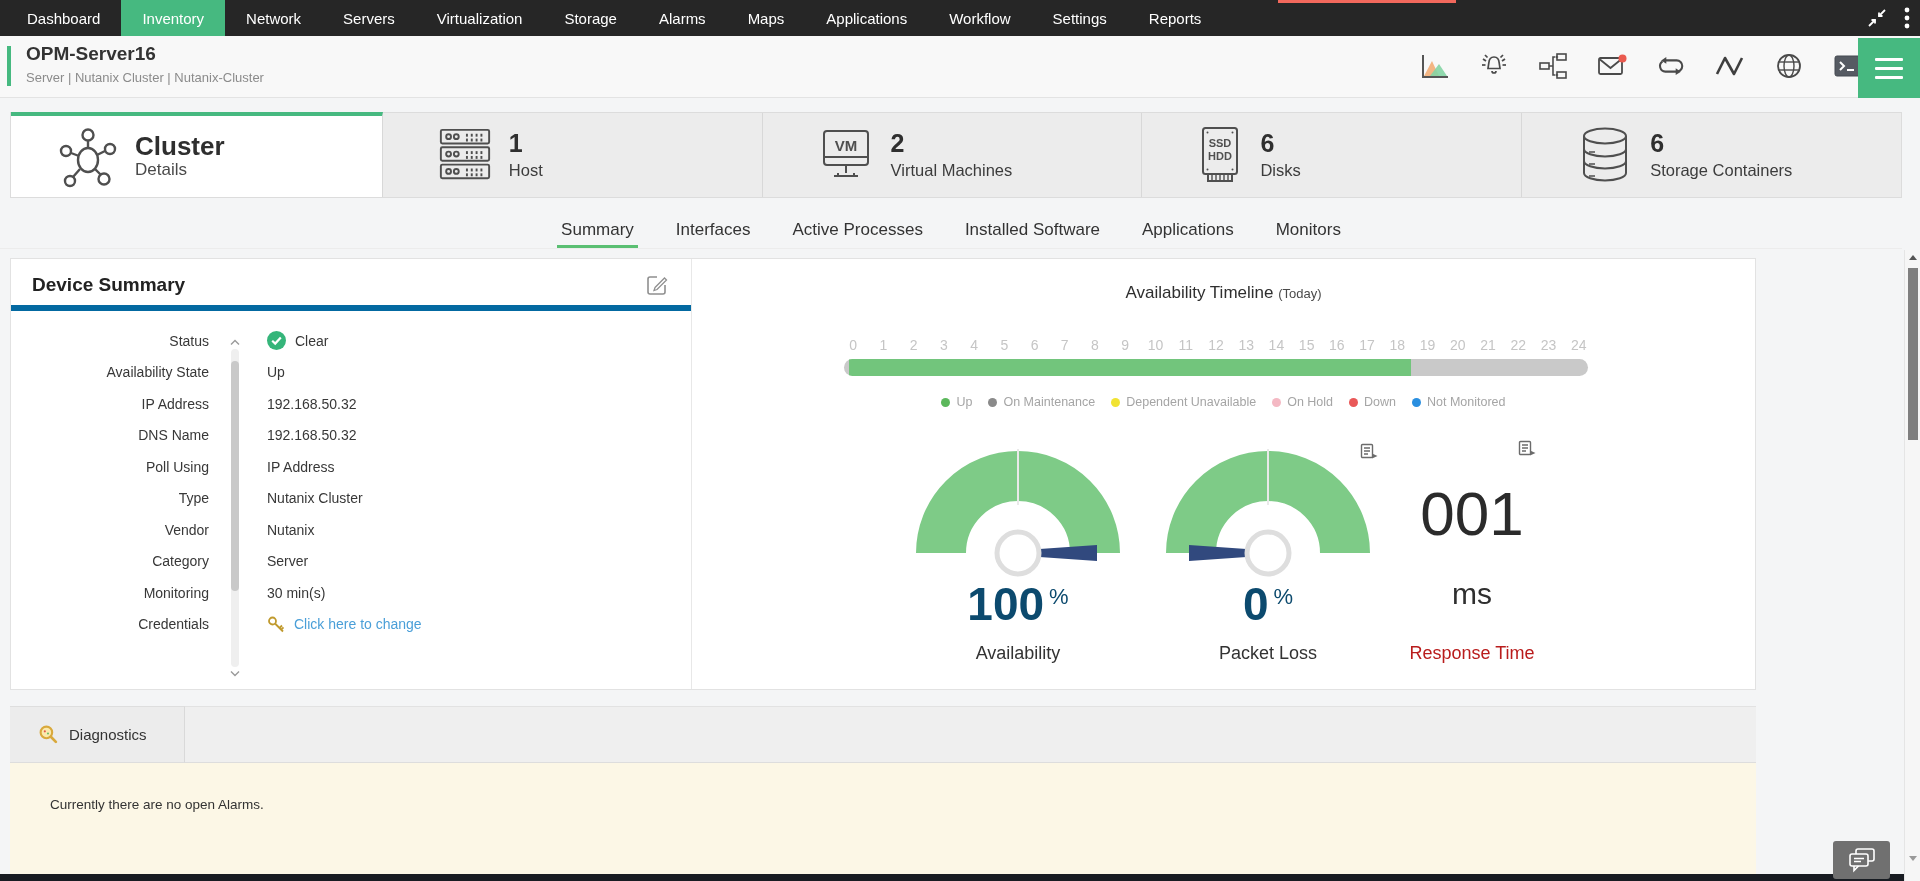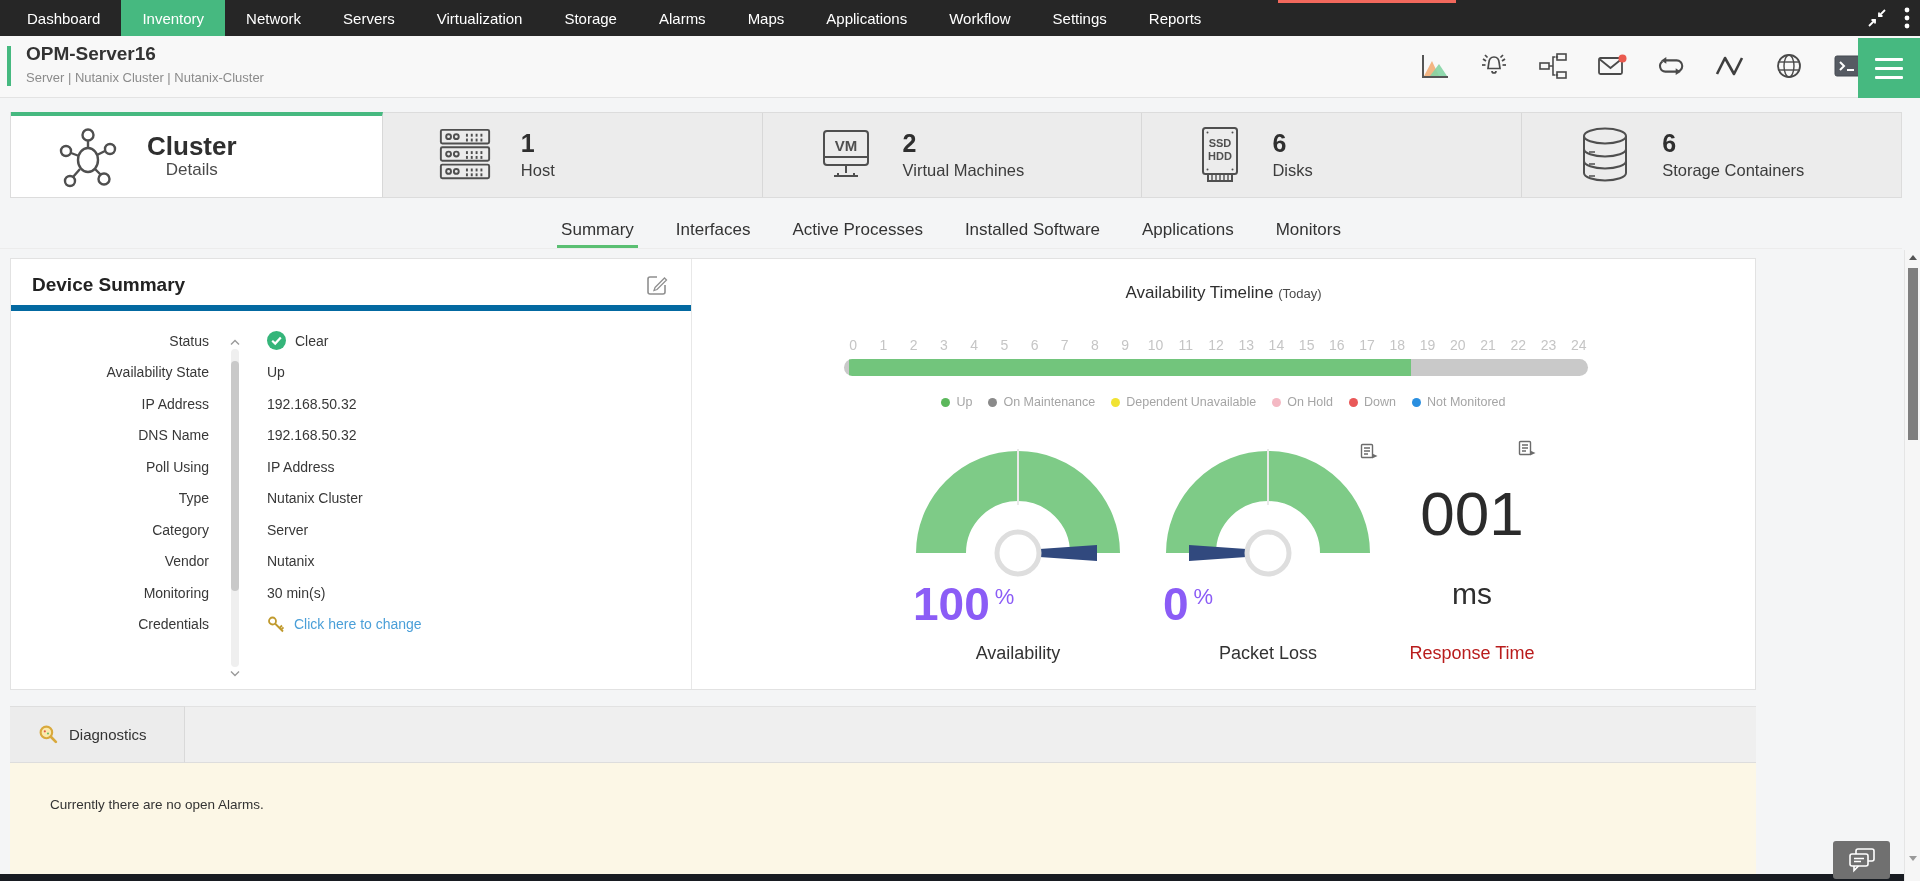--- a/index.html
+++ b/index.html
@@ -24,26 +24,26 @@
   .breadcrumb { position:absolute; left:26px; top:34px; font-size:13px; color:#8b8b8b; }
   .header-icons { position:absolute; left:1420px; top:0; height:60px; display:flex; gap:29px; align-items:center; }
   .hicon { width:30px; height:28px; display:flex; align-items:center; justify-content:center; cursor:pointer; position:relative; }
   .hamburger { position:absolute; right:0; top:2px; width:62px; height:60px; background:#46b980;
                display:flex; flex-direction:column; justify-content:center; align-items:center; gap:6px; cursor:pointer; }
   .hamburger span { display:block; width:28px; height:3px; background:#fff; border-radius:1px; }
 
   
   .cards { position:absolute; left:10px; top:112px; width:1892px; height:86px; display:flex;
            border:1px solid #dcdcdc; background:#ececec; }
-  .card { flex:1; display:flex; align-items:center; gap:28px; padding-left:54px;
+  .card { flex:1; display:flex; align-items:center; gap:16px; padding-left:54px;
           background:#ececec; border-right:1px solid #d8d8d8; cursor:pointer; }
   .card:last-child { border-right:none; }
   .card.active { background:#fff; border-top:4px solid #46b980; margin-top:-1px; padding-left:46px; }
   .card-title { font-size:26px; font-weight:bold; color:#2f2f2f; line-height:1.05; }
-  .card-sub { font-size:17px; color:#4a4a4a; margin-top:0;text-align:center; }
+  .card-sub { font-size:17px; color:#4a4a4a; margin-top:0; }
   .card-count { font-size:25px; font-weight:bold; color:#2f2f2f; line-height:1.05; }
   .card-label { font-size:16.5px; color:#3c3c3c; margin-top:4px; }
 
   
   .subtabs { position:absolute; left:0; top:211px; width:1902px; height:38px;
              border-bottom:1px solid #ececec; display:flex; justify-content:center; gap:34px;
              font-size:17px; color:#333; background:transparent; }
   .subtab { padding:9px 4px 7px; cursor:pointer; border-bottom:3px solid transparent; white-space:nowrap; }
   .subtab.active { border-bottom-color:#5abf72; }
 
@@ -78,22 +78,22 @@
   .tl-fill { position:absolute; left:5px; top:0; height:100%; width:75.5%; background:#72c57c; }
   .tl-legend { position:absolute; top:136px; left:0; width:100%; display:flex; justify-content:center;
                gap:16px; align-items:center; }
   .lg-item { display:flex; align-items:center; gap:6px; font-size:12.5px; color:#a5a5a5; }
   .lg-dot { width:9px; height:9px; border-radius:50%; display:inline-block; }
   .lg0{background:#5cb85c}.lg1{background:#8a8a8a}.lg2{background:#f1e333}
   .lg3{background:#f4b8c3}.lg4{background:#e95858}.lg5{background:#2a8fe0}
 
   .gauge { position:absolute; top:188px; width:210px; height:132px; }
   .g1 { left:221px; } .g2 { left:471px; }
-  .gauge-val { position:absolute; top:322px; width:210px; text-align:left; font-size:46px;
-               font-weight:bold; color:#8b5cf6; line-height:1; }
+  .gauge-val { position:absolute; top:322px; width:210px; text-align:center; font-size:46px;
+               font-weight:bold; color:#0c4a6e; line-height:1; }
   .gauge-val .unit { font-size:22px; font-weight:normal; position:relative; top:-16px; margin-left:5px; }
   .gauge-cap { position:absolute; top:384px; width:210px; text-align:center; font-size:18px; color:#333; }
   .v1 { left:221px; } .v2 { left:471px; }
   .resp { position:absolute; left:680px; top:0; width:200px; height:100%; }
   .resp-val { position:absolute; top:224px; width:100%; text-align:center; font-size:62px; color:#2b2b2b; line-height:1; }
   .resp-unit { position:absolute; top:320px; width:100%; text-align:center; font-size:30px; color:#2f2f2f; line-height:1; }
   .resp-cap { position:absolute; top:384px; width:100%; text-align:center; font-size:18px; color:#b91c1c; }
   .exp-icon { position:absolute; width:19px; height:18px; cursor:pointer; }
   .e1 { left:668px; top:184px; } .e2 { left:826px; top:181px; }
 
@@ -417,26 +417,26 @@
       </div>
       <div class="ds-row">
         <span class="ds-label">Poll Using</span>
         <span class="ds-value">IP Address</span>
       </div>
       <div class="ds-row">
         <span class="ds-label">Type</span>
         <span class="ds-value">Nutanix Cluster</span>
       </div>
       <div class="ds-row">
+        <span class="ds-label">Vendor</span>
+        <span class="ds-value">Nutanix</span>
+      </div>
+      <div class="ds-row">
         <span class="ds-label">Category</span>
         <span class="ds-value">Server</span>
-      </div>
-      <div class="ds-row">
-        <span class="ds-label">Vendor</span>
-        <span class="ds-value">Nutanix</span>
       </div>
       <div class="ds-row">
         <span class="ds-label">Monitoring</span>
         <span class="ds-value">30 min(s)</span>
       </div>
       <div class="ds-row">
         <span class="ds-label">Credentials</span>
         <span class="ds-value">
           <span>
             <svg width="18" height="18" viewBox="0 0 18 18" stroke="#c09a2e" fill="none" stroke-width="1.8">

